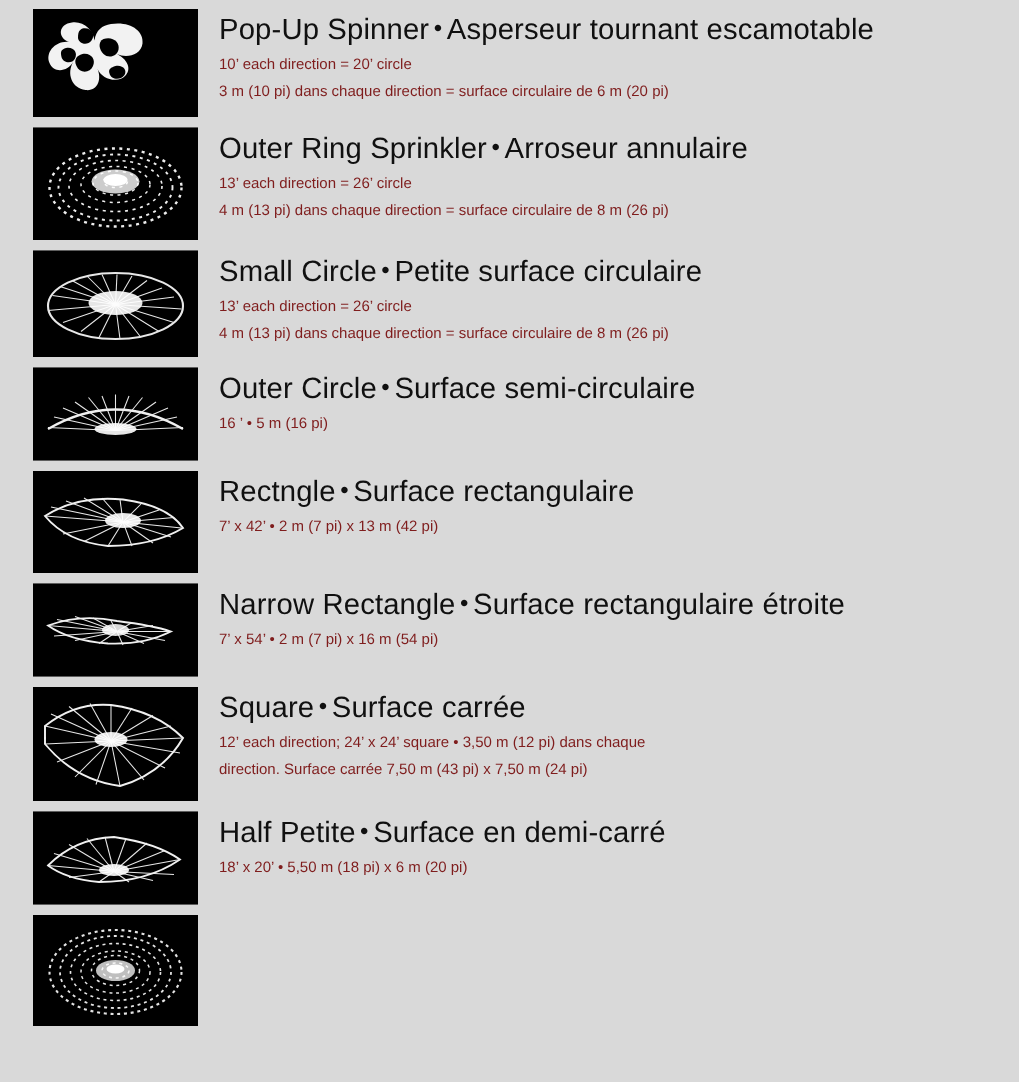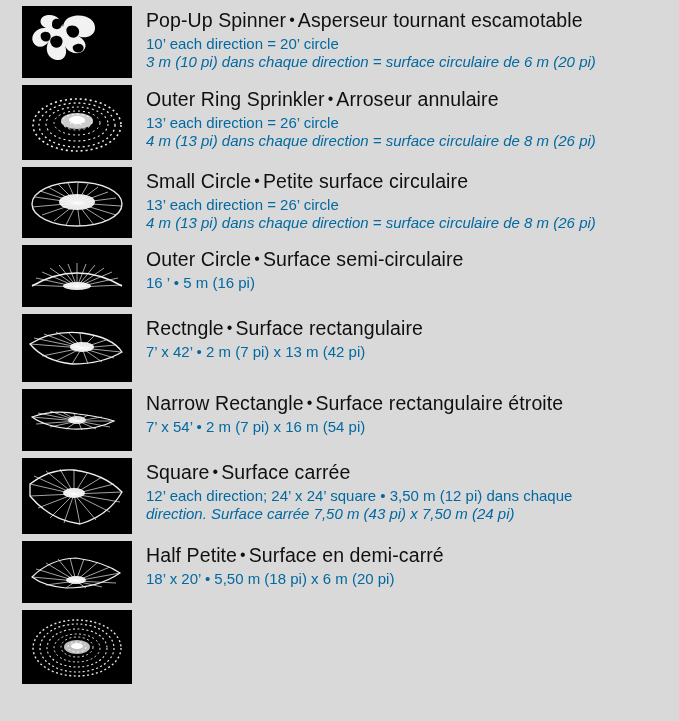--- a/index.html
+++ b/index.html
@@ -50,28 +50,27 @@
     letter-spacing: 0.1px;
     color: #101010;
     white-space: nowrap;
   }
   .title .sep {
     font-size: 16px;
     vertical-align: 2px;
     padding: 0 3px;
   }
   .line {
-    font-size: 15px;
+    font-size: 10px;
     line-height: 17px;
-    color: #0369a1;
+    color: #7f1d1d;
     margin-top: 2px;
   }
   .line.second {
     margin-top: 1px;
-    font-style: italic;
   }
   
   .r0 .thumb { height: 72px; }
   .r1 .thumb { height: 75px; }
   .r2 .thumb { height: 71px; }
   .r3 .thumb { height: 62px; }
   .r4 .thumb { height: 68px; }
   .r5 .thumb { height: 62px; }
   .r6 .thumb { height: 76px; }
   .r7 .thumb { height: 62px; }

